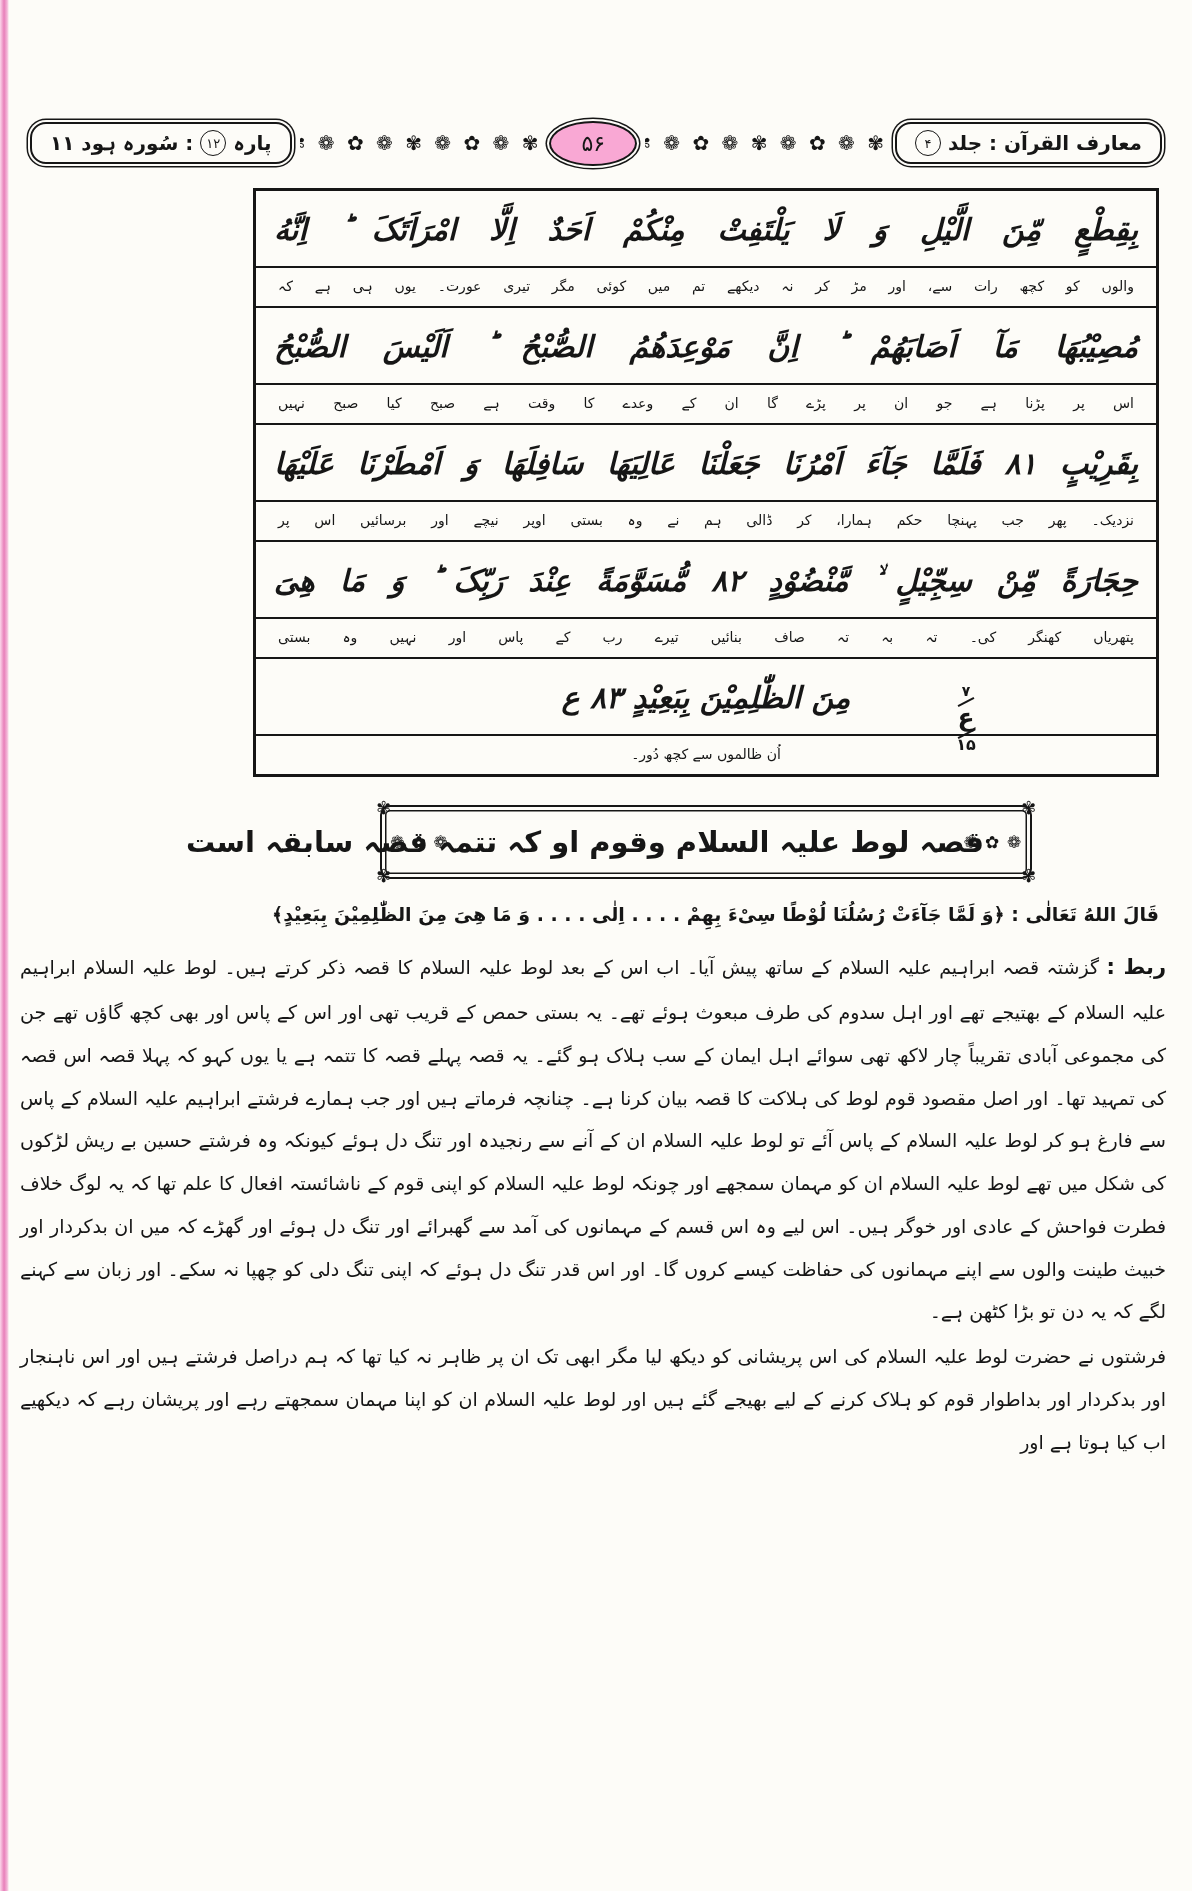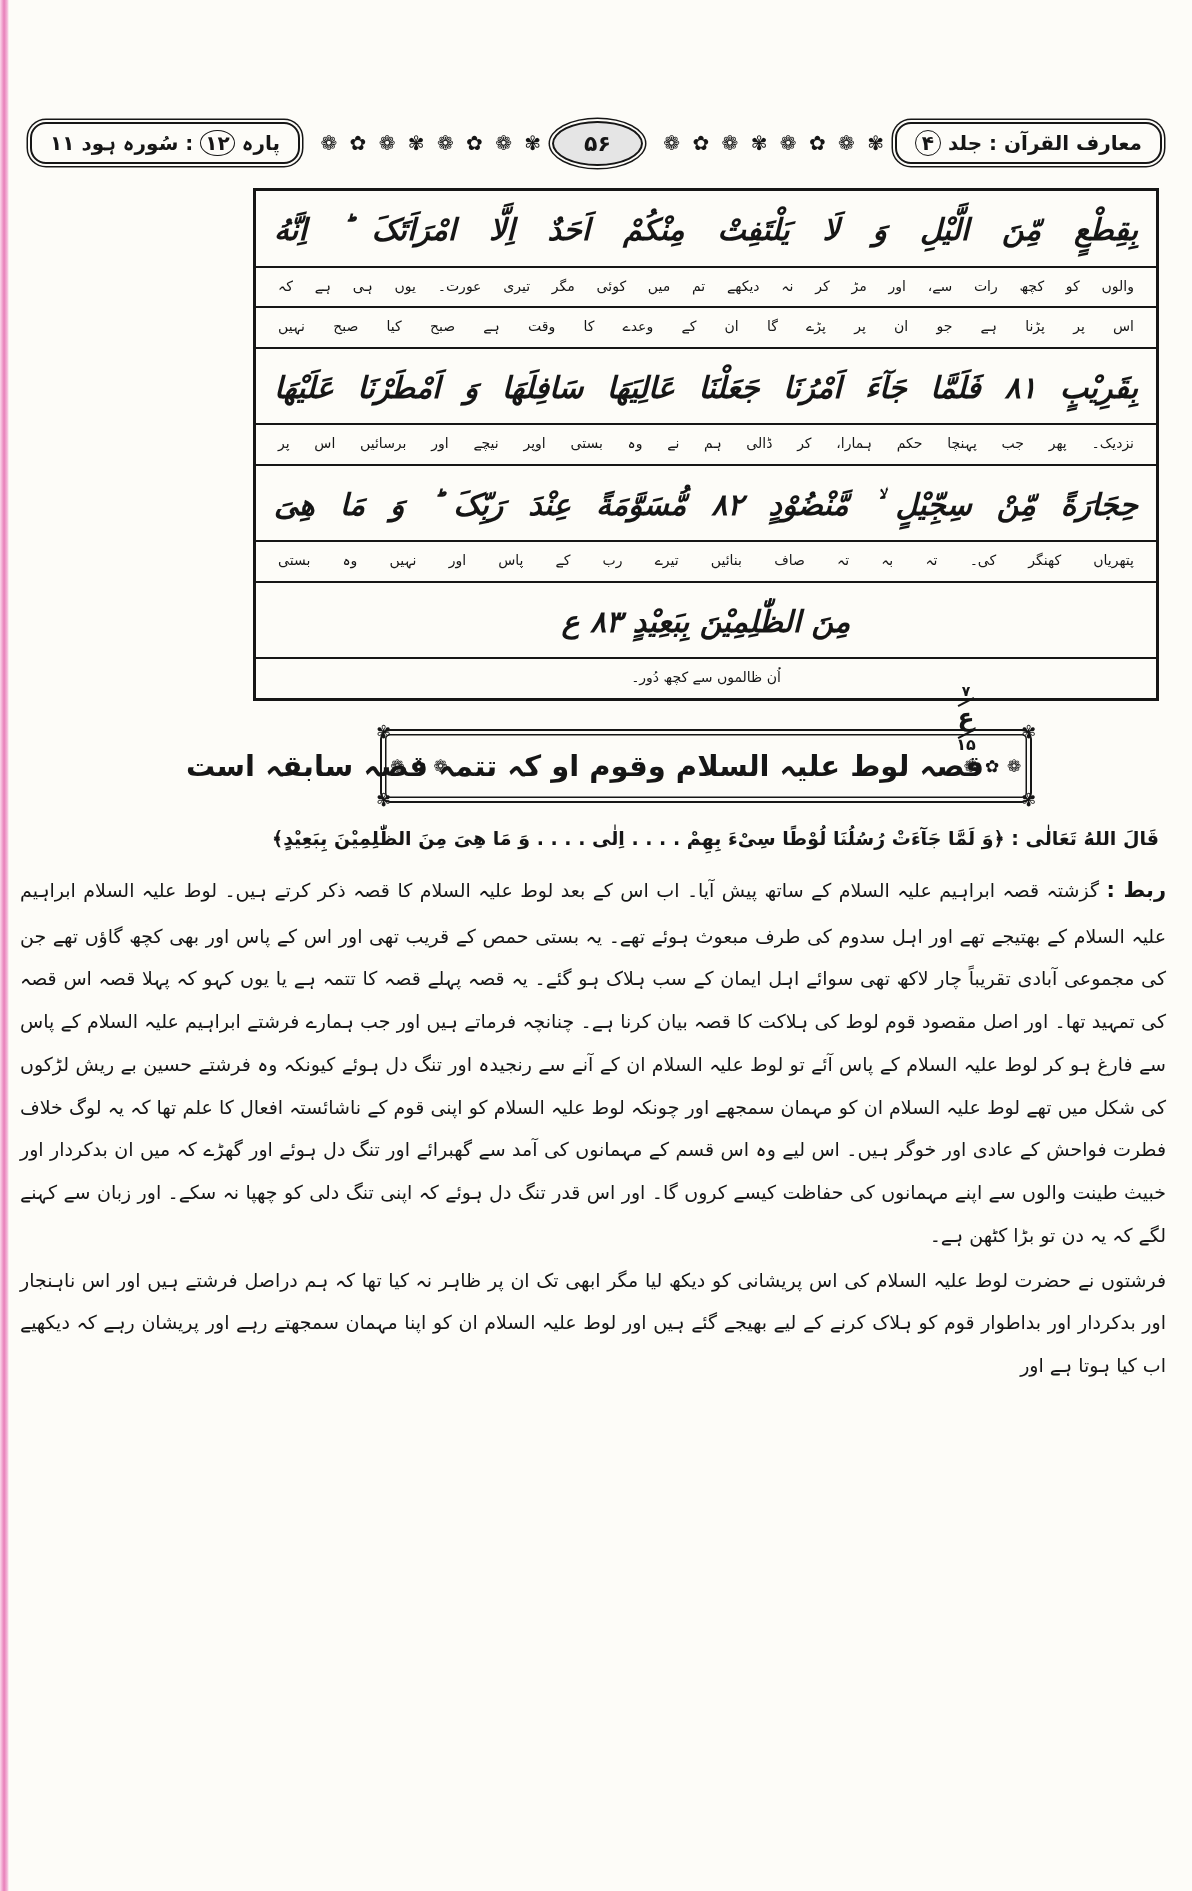--- a/index.html
+++ b/index.html
@@ -33,33 +33,33 @@
     padding:6px 18px;
     font-size:20px; font-weight:bold;
     white-space:nowrap;
     background:#fdfcf8;
     display:flex; align-items:center; gap:7px;
   }
   .circle-num {
     display:inline-flex; align-items:center; justify-content:center;
     border:1.8px solid #161616; border-radius:50%;
     min-width:26px; height:26px; padding:0 4px;
-    font-size:20px; font-weight:bold;
+    font-size:13px; font-weight:normal;
   }
   .flourish {
     flex:1; overflow:hidden; white-space:nowrap;
     text-align:center; font-size:20px; letter-spacing:3px;
     color:#161616; line-height:54px;
   }
   .medallion {
     border:2px solid #161616; border-radius:50%;
     box-shadow:0 0 0 2px #fdfcf8, 0 0 0 3.5px #161616;
     padding:8px 30px;
-    font-size:22px; font-weight:bold;
-    background:#e5e5e5;
+    font-size:22px; font-weight:normal;
+    background:#f9a8d4;
     white-space:nowrap;
   }
 
   
   .main-col { width:906px; margin:18px 33px 0 0; }
 
   .verse-box { border:3px solid #161616; background:#fdfcf8; }
   .arabic-line {
     font-size:30px; font-weight:bold;
     line-height:1.55;
@@ -147,20 +147,21 @@
     <span>: سُورہ ہود ۱۱</span>
   </div>
 </header>
 
 <div class="main-col">
 
   <section class="verse-box">
     <div class="arabic-line">بِقِطْعٍ مِّنَ الَّیْلِ وَ لَا یَلْتَفِتْ مِنْکُمْ اَحَدٌ اِلَّا امْرَاَتَکَ ؕ اِنَّهُ</div>
     <div class="urdu-line">والوں کو کچھ رات سے، اور مڑ کر نہ دیکھے تم میں کوئی مگر تیری عورت۔ یوں ہی ہے کہ</div>
 
+    <div class="arabic-line">مُصِیْبُهَا مَآ اَصَابَهُمْ ؕ اِنَّ مَوْعِدَهُمُ الصُّبْحُ ؕ اَلَیْسَ الصُّبْحُ</div>
     <div class="urdu-line">اس پر پڑنا ہے جو ان پر پڑے گا ان کے وعدے کا وقت ہے صبح کیا صبح نہیں</div>
 
     <div class="arabic-line">بِقَرِیْبٍ ۸۱ فَلَمَّا جَآءَ اَمْرُنَا جَعَلْنَا عَالِیَهَا سَافِلَهَا وَ اَمْطَرْنَا عَلَیْهَا</div>
     <div class="urdu-line">نزدیک۔ پھر جب پہنچا حکم ہمارا، کر ڈالی ہم نے وہ بستی اوپر نیچے اور برسائیں اس پر</div>
 
     <div class="arabic-line">حِجَارَةً مِّنْ سِجِّیْلٍ ۙ مَّنْضُوْدٍ ۸۲ مُّسَوَّمَةً عِنْدَ رَبِّکَ ؕ وَ مَا هِیَ</div>
     <div class="urdu-line">پتھریاں کھنگر کی۔ تہ بہ تہ صاف بنائیں تیرے رب کے پاس اور نہیں وہ بستی</div>
 
     <div class="arabic-line centered">مِنَ الظّٰلِمِیْنَ بِبَعِیْدٍ ۸۳ ع</div>
     <div class="urdu-line centered no-border">اُن ظالموں سے کچھ دُور۔</div>

